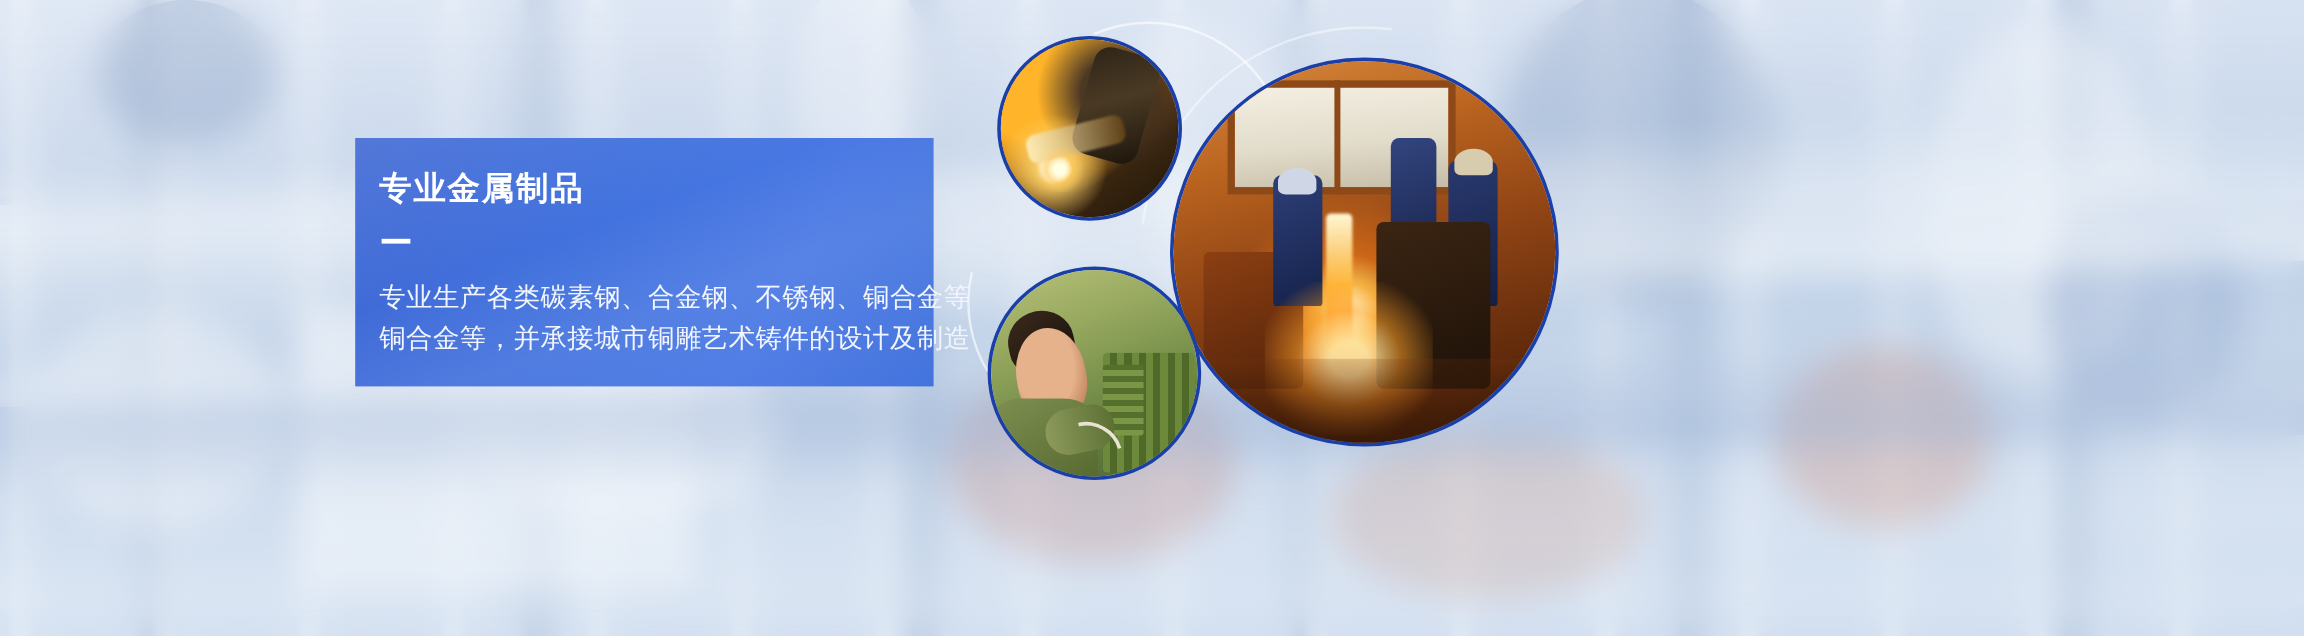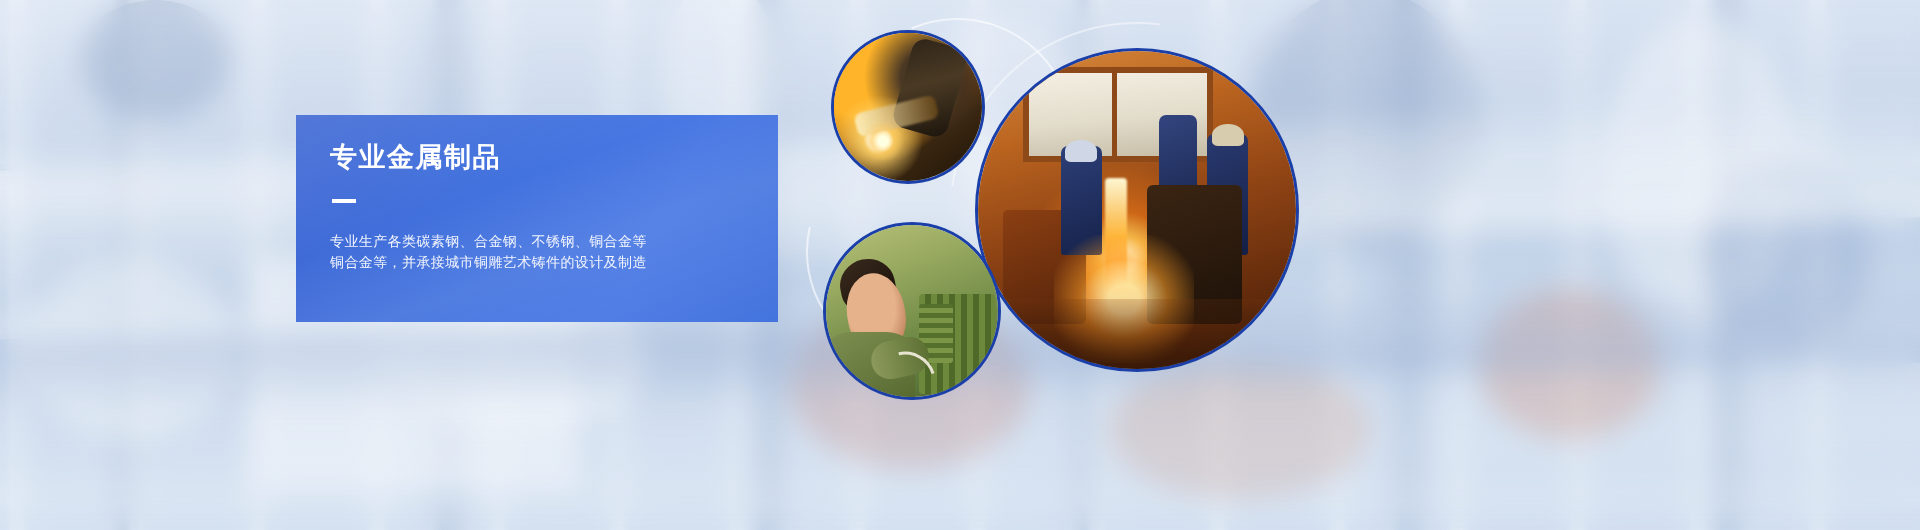--- a/index.html
+++ b/index.html
@@ -84,30 +84,30 @@
   .panel{
     position:absolute;left:296px;top:115px;width:482px;height:207px;
     background:linear-gradient(118deg,#3f68d4 0%,#4272de 40%,#4a79e4 72%,#4373dd 100%);
     box-shadow:0 0 0 rgba(0,0,0,0);
   }
   .panel-gloss{
     position:absolute;left:0;right:0;top:0;height:100%;
     background:linear-gradient(160deg,rgba(255,255,255,.10) 0%,rgba(255,255,255,0) 38%,rgba(255,255,255,.08) 62%,rgba(255,255,255,0) 100%);
     pointer-events:none;
   }
-  .panel-inner{position:absolute;left:0;top:0;right:0;bottom:0;padding:28px 0 0 34px;box-sizing:border-box;}
+  .panel-inner{position:absolute;left:0;top:0;right:0;bottom:0;padding:28px 0 0 20px;box-sizing:border-box;}
   .p-title{
     color:#ffffff;font-size:27px;line-height:1.1;font-weight:bold;
     letter-spacing:1.5px;margin:0;white-space:nowrap;
   }
   .p-rule{
     width:24px;height:4px;background:#ffffff;margin:26px 0 0 2px;
   }
   .p-desc{
-    margin:28px 0 0 0;color:#f2f5fd;font-size:14px;line-height:1.55;
+    margin:28px 0 0 0;color:#f2f5fd;font-size:22px;line-height:1.55;
     letter-spacing:.4px;white-space:nowrap;
   }
   .p-desc span{display:block;}
 
   
   .collage{position:absolute;left:800px;top:0;width:680px;height:530px;}
   .circ{position:absolute;border-radius:50%;overflow:hidden;border:3px solid #1b3fa8;}
 
   
   .c-weld{left:31px;top:30px;width:148px;height:148px;}

